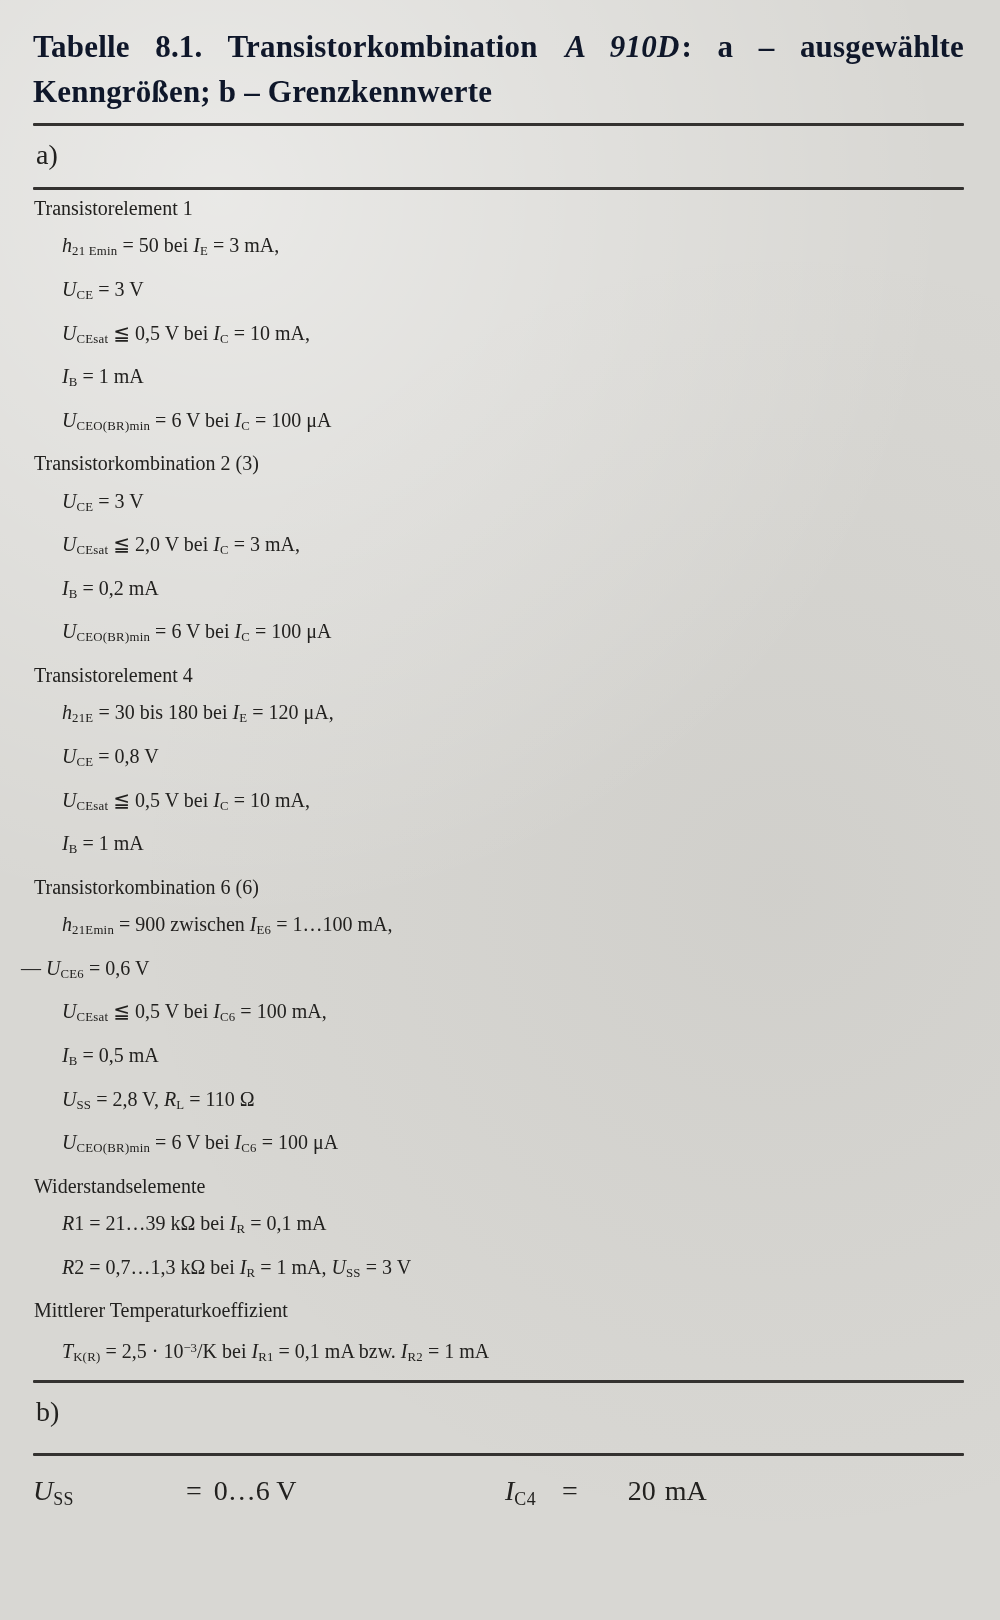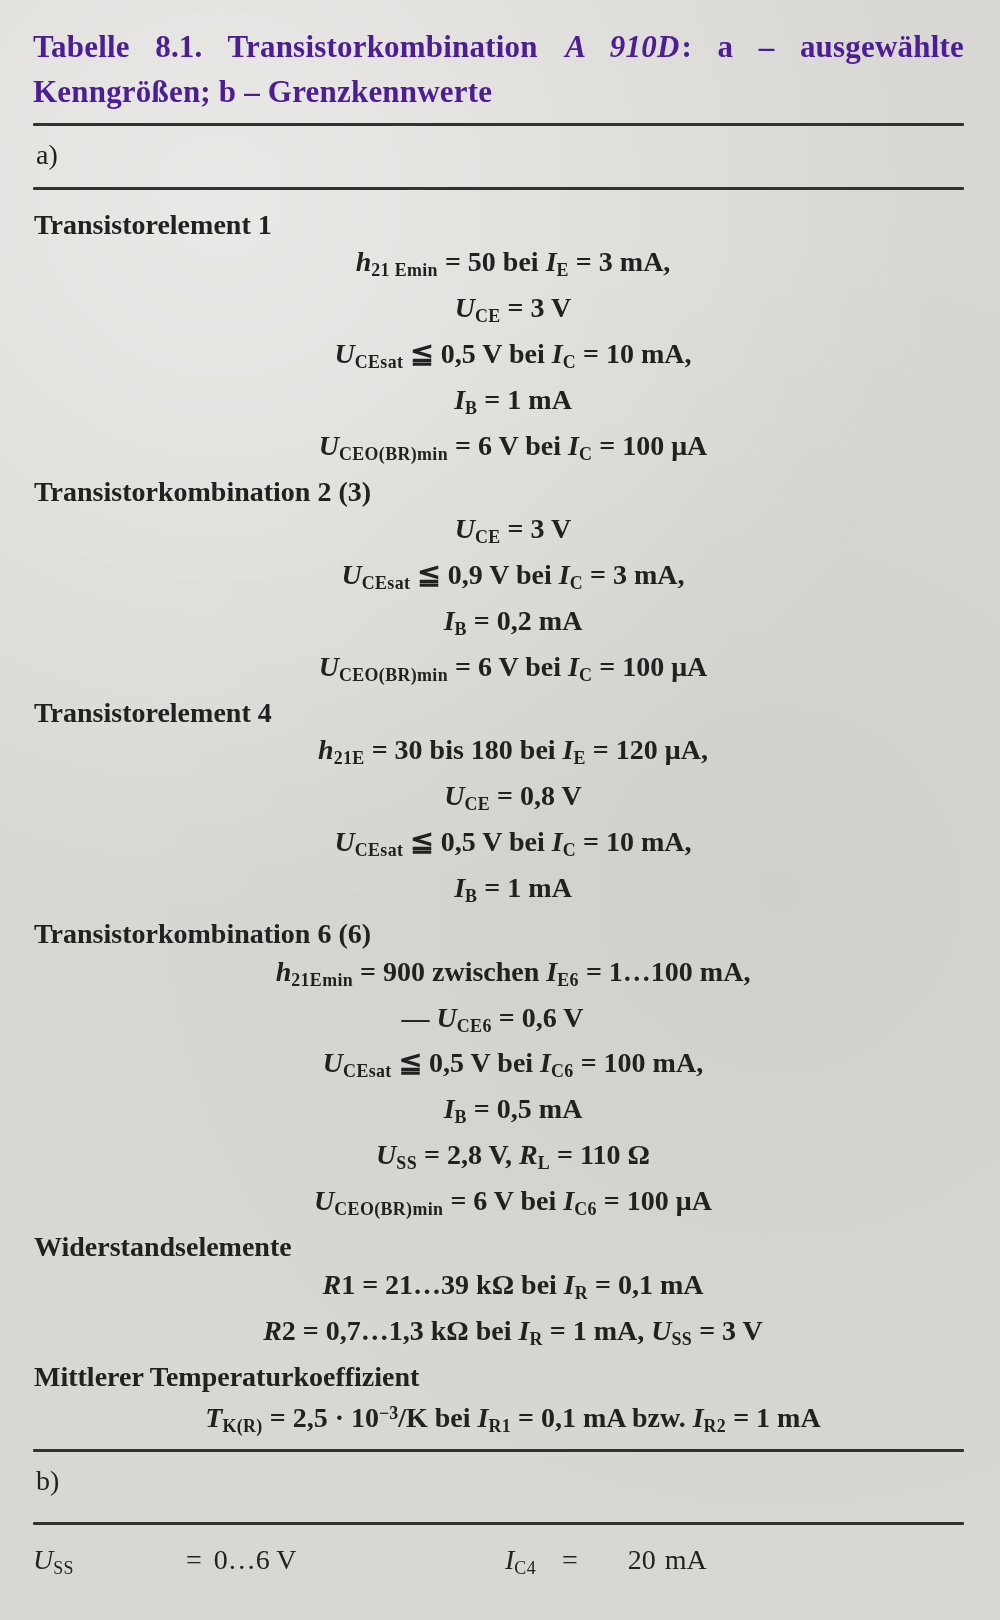--- a/index.html
+++ b/index.html
@@ -9,32 +9,32 @@
       radial-gradient(circle at 22% 12%, rgba(255,255,255,.45), rgba(255,255,255,0) 45%),
       radial-gradient(circle at 78% 55%, rgba(110,108,100,.07), rgba(0,0,0,0) 55%),
       #d8d7d3;
     font-family:"Liberation Serif","DejaVu Serif",serif;
     color:#22211f;
     -webkit-font-smoothing:antialiased;
   }
   .page{padding:24px 36px 0 33px;}
   .title{
     font-weight:bold;font-size:31px;line-height:45px;
-    text-align:justify;color:#4c1d95;letter-spacing:.2px;
+    text-align:justify;color:#0f172a;letter-spacing:.2px;
   }
   .title .vr{padding:0 2px;}
   .rule{height:3px;background:#343230;border-radius:1px;}
   .r1{margin-top:9px;}
   .lbl{font-size:28px;line-height:34px;margin:12px 0 0 3px;}
   .r2{margin-top:15px;}
   .r3{margin-top:4px;}
   .r4{margin-top:24px;}
-  .body-a{margin-top:16px;font-size:28px;line-height:37.3px;white-space:nowrap;font-weight:bold;}
+  .body-a{font-size:20px;line-height:37.3px;white-space:nowrap;}
   .ln.h{margin-left:1px;}
-  .ln.v{margin-left:29px;text-align:center;}
+  .ln.v{margin-left:29px;}
   .ln.v.dash{text-indent:-41px;}
   .vr{font-style:italic;}
   .sb{font-size:.64em;vertical-align:-.26em;letter-spacing:.02em;}
   .sp{font-size:.64em;vertical-align:.45em;}
   .bwrap{display:flex;margin-top:15px;font-size:28px;}
   .bcol{display:flex;flex-direction:column;}
   .bcol.left{width:472px;}
   .bcol.right{flex:1;}
   .brow{display:flex;line-height:39px;align-items:baseline;white-space:nowrap;}
   .bsym{min-width:153px;}
@@ -53,21 +53,21 @@
   <div class="rule r2"></div>
   <div class="body-a">
       <div class="ln h"><span>Transistorelement 1</span></div>
       <div class="ln v"><span class="vr">h</span><span class="sb">21 Emin</span><span> = 50 bei </span><span class="vr">I</span><span class="sb">E</span><span> = 3 mA,</span></div>
       <div class="ln v"><span class="vr">U</span><span class="sb">CE</span><span> = 3 V</span></div>
       <div class="ln v"><span class="vr">U</span><span class="sb">CEsat</span><span> ≦ 0,5 V bei </span><span class="vr">I</span><span class="sb">C</span><span> = 10 mA,</span></div>
       <div class="ln v"><span class="vr">I</span><span class="sb">B</span><span> = 1 mA</span></div>
       <div class="ln v"><span class="vr">U</span><span class="sb">CEO(BR)min</span><span> = 6 V bei </span><span class="vr">I</span><span class="sb">C</span><span> = 100 μA</span></div>
       <div class="ln h"><span>Transistorkombination 2 (3)</span></div>
       <div class="ln v"><span class="vr">U</span><span class="sb">CE</span><span> = 3 V</span></div>
-      <div class="ln v"><span class="vr">U</span><span class="sb">CEsat</span><span> ≦ 0,9 V bei </span><span class="vr">I</span><span class="sb">C</span><span> = 3 mA,</span></div>
+      <div class="ln v"><span class="vr">U</span><span class="sb">CEsat</span><span> ≦ 2,0 V bei </span><span class="vr">I</span><span class="sb">C</span><span> = 3 mA,</span></div>
       <div class="ln v"><span class="vr">I</span><span class="sb">B</span><span> = 0,2 mA</span></div>
       <div class="ln v"><span class="vr">U</span><span class="sb">CEO(BR)min</span><span> = 6 V bei </span><span class="vr">I</span><span class="sb">C</span><span> = 100 μA</span></div>
       <div class="ln h"><span>Transistorelement 4</span></div>
       <div class="ln v"><span class="vr">h</span><span class="sb">21E</span><span> = 30 bis 180 bei </span><span class="vr">I</span><span class="sb">E</span><span> = 120 μA,</span></div>
       <div class="ln v"><span class="vr">U</span><span class="sb">CE</span><span> = 0,8 V</span></div>
       <div class="ln v"><span class="vr">U</span><span class="sb">CEsat</span><span> ≦ 0,5 V bei </span><span class="vr">I</span><span class="sb">C</span><span> = 10 mA,</span></div>
       <div class="ln v"><span class="vr">I</span><span class="sb">B</span><span> = 1 mA</span></div>
       <div class="ln h"><span>Transistorkombination 6 (6)</span></div>
       <div class="ln v"><span class="vr">h</span><span class="sb">21Emin</span><span> = 900 zwischen </span><span class="vr">I</span><span class="sb">E6</span><span> = 1…100 mA,</span></div>
       <div class="ln v dash"><span>— </span><span class="vr">U</span><span class="sb">CE6</span><span> = 0,6 V</span></div>

